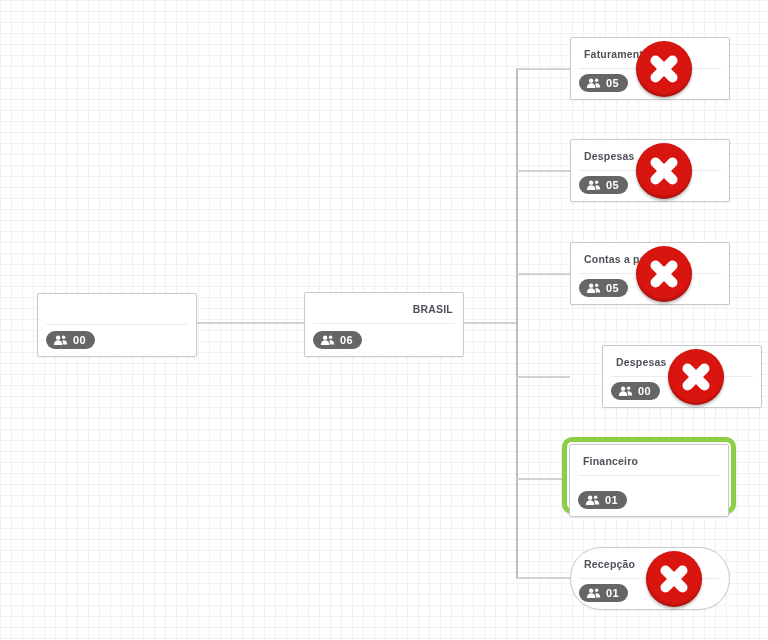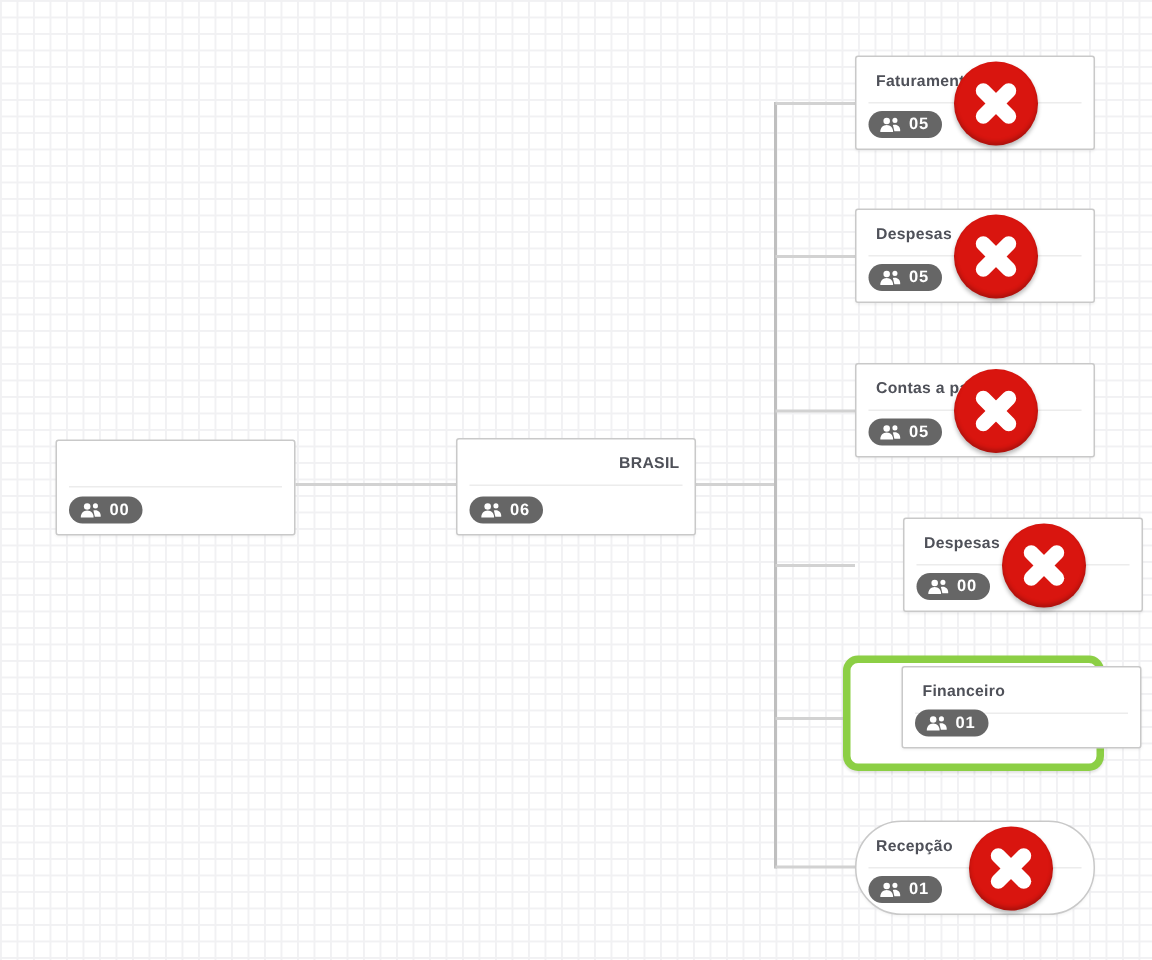--- a/index.html
+++ b/index.html
@@ -54,21 +54,21 @@
   .c2{left:570px;top:242px;}
   .c3{left:570px;top:345px;margin-left:32px;}
   .c5{left:570px;top:547px;border-radius:31px;}
   
   .select-wrap{
     position:absolute;left:562px;top:437px;width:174px;height:77px;
     border:5px solid #8ccf45;border-radius:10px;background:#fff;
     box-sizing:border-box;padding:2px;
     box-shadow:0 1px 2px rgba(0,0,0,0.12);
   }
-  .select-wrap .card{position:relative;left:0;top:0;width:160px;height:55px;margin-left:32px;}
+  .select-wrap .card{position:relative;left:0;top:0;width:160px;height:73px;}
   
   .xbadge{
     position:absolute;left:65px;top:3px;width:56px;height:56px;border-radius:50%;
     background:#d9150f;cursor:pointer;
     box-shadow:inset 0 -2px 3px rgba(0,0,0,0.22), 0 2px 3px rgba(0,0,0,0.28);
   }
   .xbar{position:absolute;left:11px;top:23px;width:34px;height:10px;border-radius:5px;background:#fff;}
   .xbar.a{transform:rotate(45deg);}
   .xbar.b{transform:rotate(-45deg);}
 </style>

